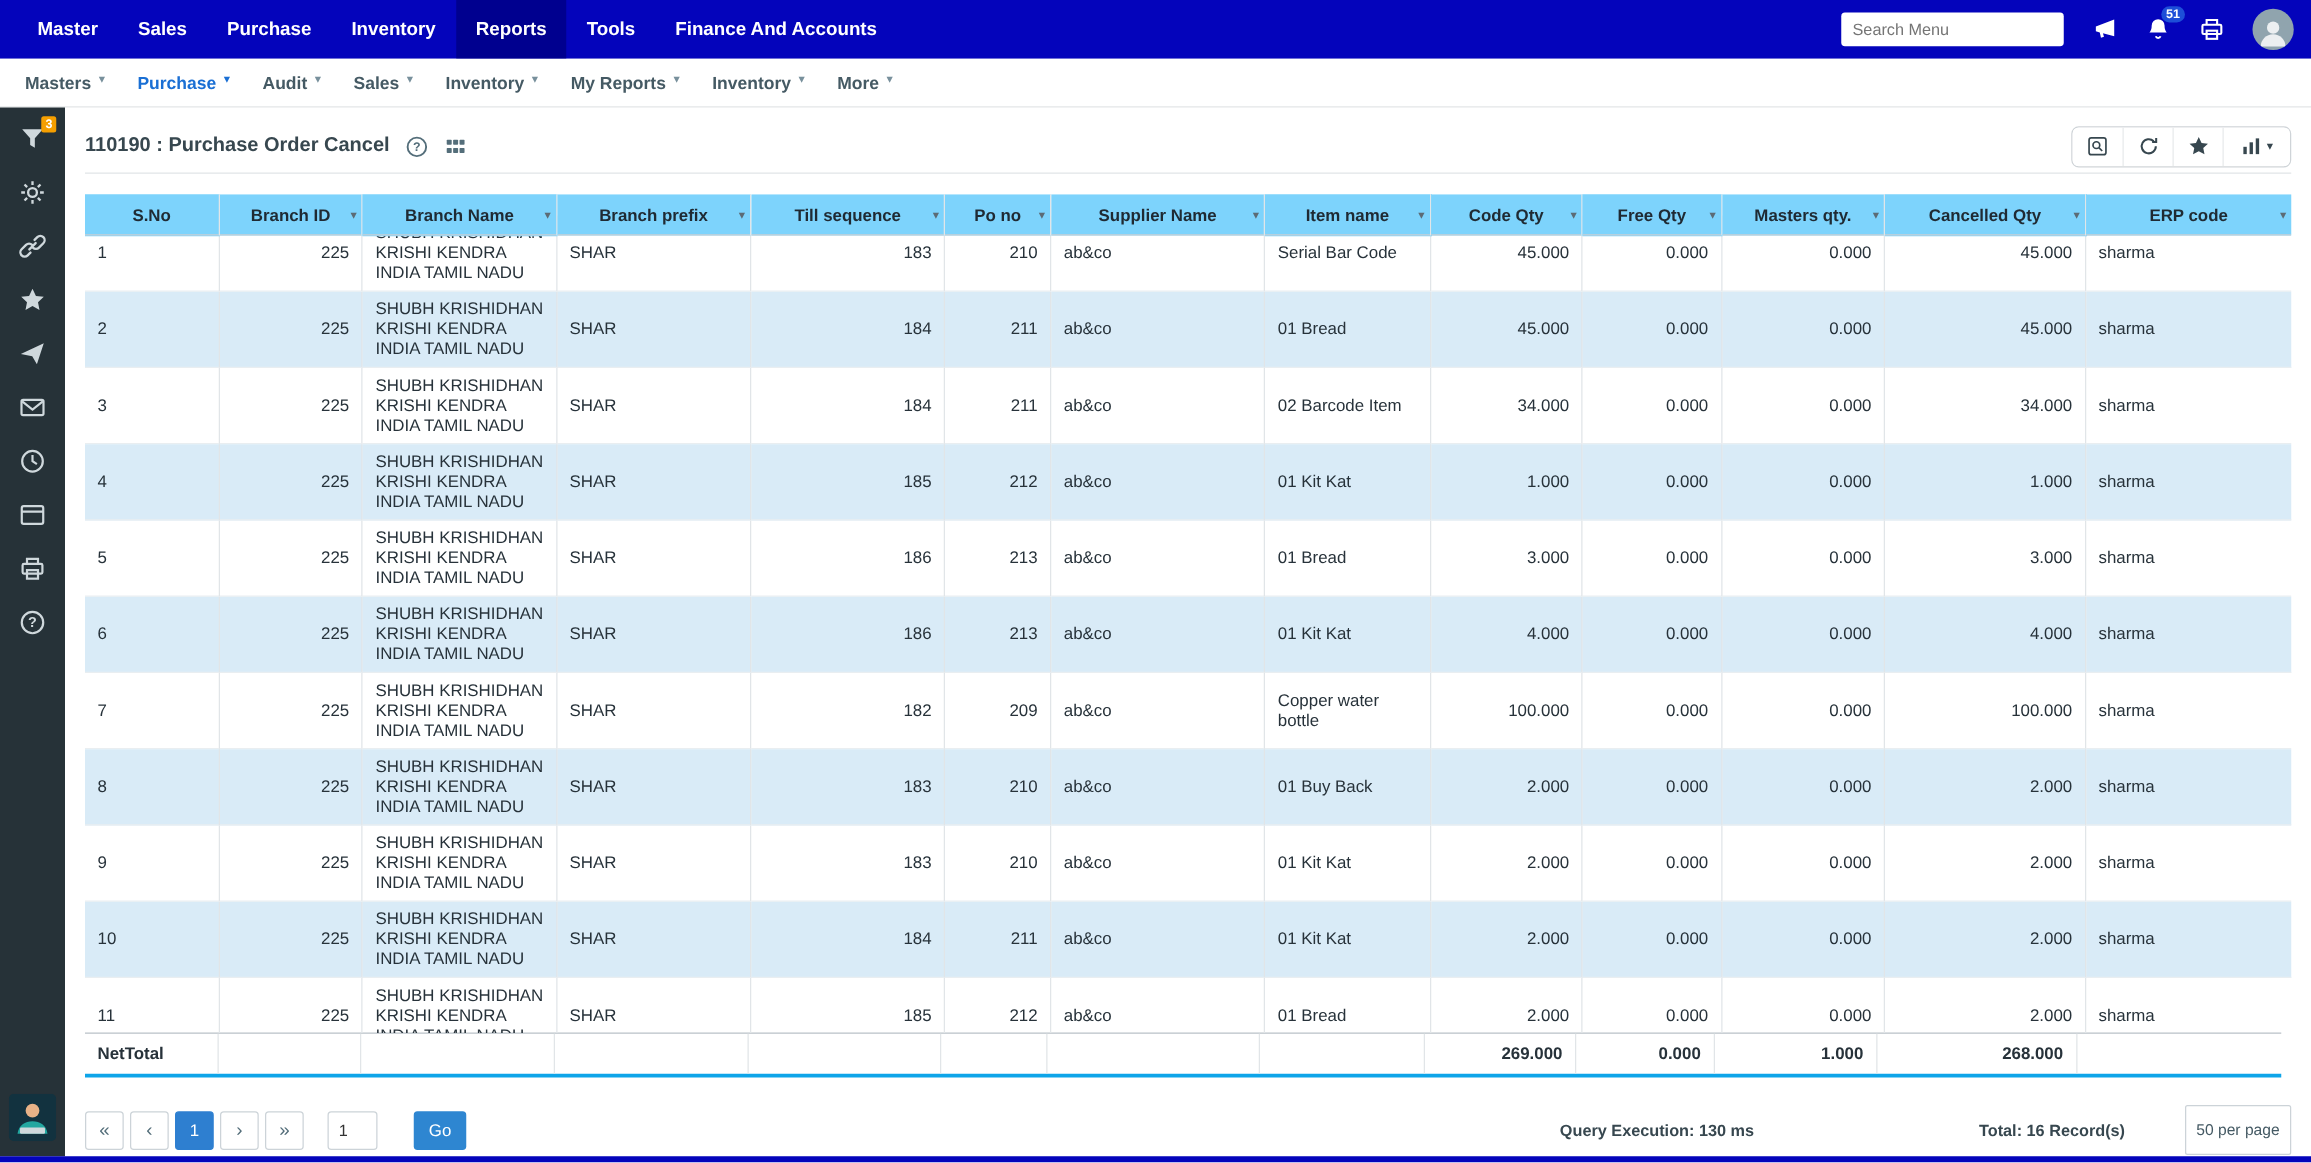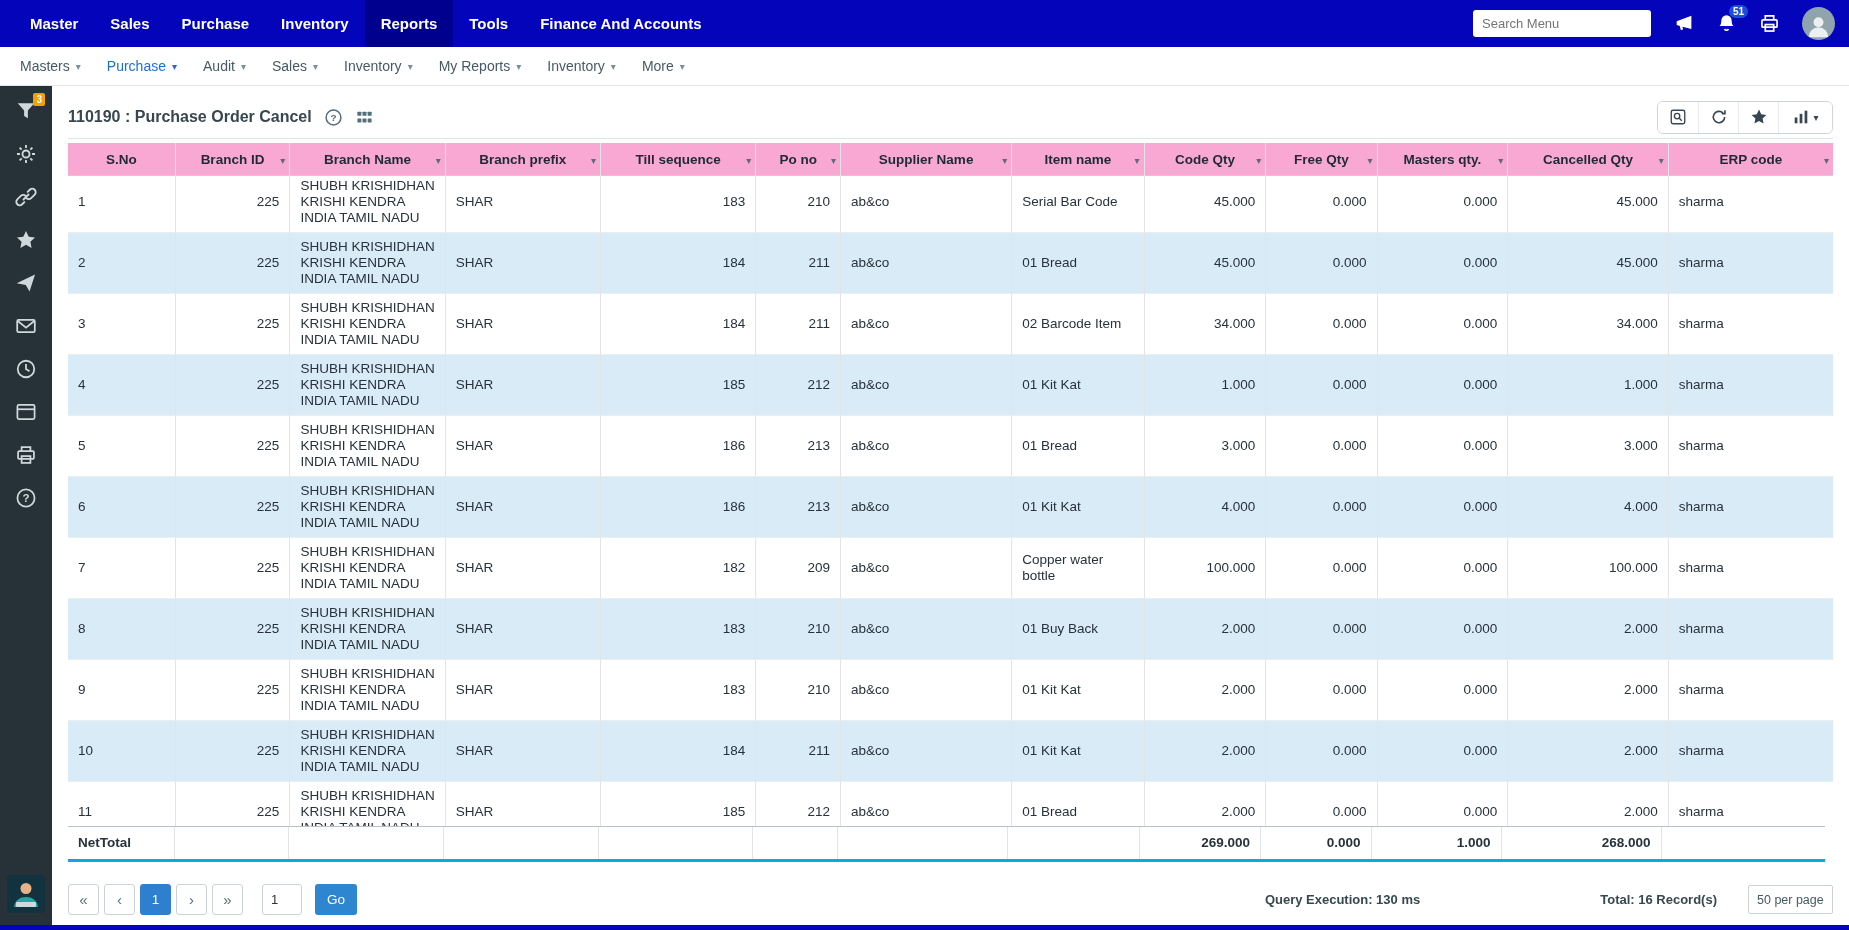--- a/index.html
+++ b/index.html
@@ -19,21 +19,21 @@
   .topnav-item.active { background: #00008f; text-align: center; }
   .topnav-right { margin-left: auto; display: flex; align-items: center; gap: 22px; }
   .search-input { width: 178px; height: 27px; border: none; border-radius: 3px; padding: 0 9px; font-size: 13px; font-family: inherit; color: #333; outline: none; }
   .tn-icon { position: relative; width: 21px; height: 21px; color: #fff; cursor: pointer; flex: 0 0 auto; }
   .badge-red { position: absolute; top: -8px; right: -11px; background: #1d4ed8; color: #fff; font-size: 10px; font-weight: 700; border-radius: 8px; padding: 1px 4px; line-height: 11px; }
   .avatar { width: 33px; height: 33px; border-radius: 50%; background: #90a4ae; overflow: hidden; cursor: pointer; flex: 0 0 auto; }
   .avatar svg { width: 29px; height: 29px; margin: 5px auto 0; }
 
   
   .subnav { height: 39px; background: #fff; border-bottom: 1px solid #e3e6e8; display: flex; align-items: center; padding: 0 20px; gap: 26px; flex: 0 0 auto; }
-  .subnav-item { display: flex; align-items: center; gap: 6px; font-size: 14px; font-weight: 400; color: #455a64; cursor: pointer; white-space: nowrap; }
+  .subnav-item { display: flex; gap: 6px; font-size: 14px; font-weight: 700; color: #455a64; cursor: pointer; white-space: nowrap; }
   .subnav-item .caret { font-size: 10px; color: #78909c; }
   .subnav-item.active, .subnav-item.active .caret { color: #1a6fd4; }
 
   
   .main { flex: 1; display: flex; min-height: 0; }
   .sidebar { width: 52px; background: #263238; display: flex; flex-direction: column; align-items: center; padding-top: 14px; flex: 0 0 auto; }
   .sb-icons { display: flex; flex-direction: column; gap: 21px; align-items: center; }
   .sb-icon { position: relative; width: 22px; height: 22px; color: #cfd8dc; cursor: pointer; }
   .sb-badge { position: absolute; top: -7px; right: -8px; background: #f59f00; color: #fff; font-size: 10px; font-weight: 700; border-radius: 2px; padding: 0 3px; line-height: 13px; }
   .sb-avatar { margin-top: auto; margin-bottom: 12px; width: 38px; height: 38px; cursor: pointer; border-radius: 4px; overflow: hidden; }
@@ -50,21 +50,21 @@
   .toolbar .ic { display: block; width: 18px; height: 18px; }
   .toolbar .caret { font-size: 10px; color: #37474f; }
 
   
   .table-scroll { height: 688px; overflow-y: auto; overflow-x: hidden; border-top: 1px solid #e1e5e8; flex: 0 0 auto; }
   .table-scroll::-webkit-scrollbar { width: 8px; }
   .table-scroll::-webkit-scrollbar-thumb { background: #c5ccd2; border-radius: 4px; }
   .table-scroll::-webkit-scrollbar-track { background: #f4f6f7; }
   .report-table { width: 100%; border-collapse: separate; border-spacing: 0; table-layout: fixed; font-size: 13.5px; }
   .report-table thead th {
-    position: sticky; top: 4px; background: #f9a8d4; z-index: 2;
+    position: sticky; top: 16px; background: #7dd3fc; z-index: 2;
     font-weight: 700; color: #1f2a33; padding: 9px 6px;
     box-shadow: inset 0 -1px 0 #c9cfd4; border-right: 1px solid #e1e5e8;
     text-align: center; white-space: nowrap; overflow: hidden;
   }
   .report-table thead th:last-child { border-right: none; }
   .th-inner { position: relative; display: block; padding: 0 12px; }
   .th-caret { position: absolute; right: -2px; top: 50%; transform: translateY(-50%); font-size: 10px; color: #5c6b75; cursor: pointer; }
   .report-table td {
     padding: 6px 10px; border-right: 1px solid #e1e5e8; border-bottom: 1px solid #e9eef1;
     vertical-align: middle; color: #27323a; line-height: 16px; overflow-wrap: break-word;
@@ -75,24 +75,24 @@
 
   .nettotal-wrap { margin-right: 8px; border-top: 1px solid #b9c1c7; border-bottom: 3px solid #0ea5e9; flex: 0 0 auto; background: #fff; }
   .nettotal td { font-weight: 700; padding: 8px 10px; border-bottom: none !important; }
 
   
   .footer { display: flex; align-items: center; margin-top: 22px; flex: 0 0 auto; }
   .pager { display: flex; align-items: center; gap: 5px; }
   .pager button { min-width: 31px; height: 31px; border: 1px solid #ccd3d8; background: #fff; border-radius: 3px; font-size: 15px; color: #546e7a; cursor: pointer; font-family: inherit; display: flex; align-items: center; justify-content: center; padding: 0 6px; }
   .pager button.active { background: #2e7fd0; border-color: #2e7fd0; color: #fff; font-size: 13.5px; }
   .pager .goto { width: 40px; height: 31px; border: 1px solid #ccd3d8; border-radius: 3px; margin-left: 14px; padding: 0 8px; font-size: 13px; font-family: inherit; color: #333; outline: none; }
-  .pager .go { background: #2e86d1; color: #fff; border: none; padding: 0 12px; margin-left: 8px; font-size: 13.5px; border-radius: 3px; }
+  .pager .go { background: #2e86d1; color: #fff; border: none; padding: 0 12px; margin-left: 24px; font-size: 13.5px; border-radius: 3px; }
   .query { margin-left: auto; font-size: 13px; font-weight: 700; color: #37474f; white-space: nowrap; }
   .total { margin-left: 180px; font-size: 13px; font-weight: 700; color: #37474f; white-space: nowrap; }
-  .perpage { margin-left: 31px; height: 29px; border: 1px solid #ccd3d8; border-radius: 2px; background: #fff; font-size: 12.5px; color: #455a64; padding: 0 8px; font-family: inherit; appearance: none; -webkit-appearance: none; outline: none; }
+  .perpage { margin-left: 48px; height: 40px; border: 1px solid #ccd3d8; border-radius: 2px; background: #fff; font-size: 12.5px; color: #455a64; padding: 0 8px; font-family: inherit; appearance: none; -webkit-appearance: none; outline: none; }
   .bottombar { height: 5px; background: #0404bb; flex: 0 0 auto; margin-top: auto; }
 </style>
 </head>
 <body>
 
 <div class="app">
 
   <header class="topnav">
     <nav class="topnav-menu">
         <div class="topnav-item">Master</div>

